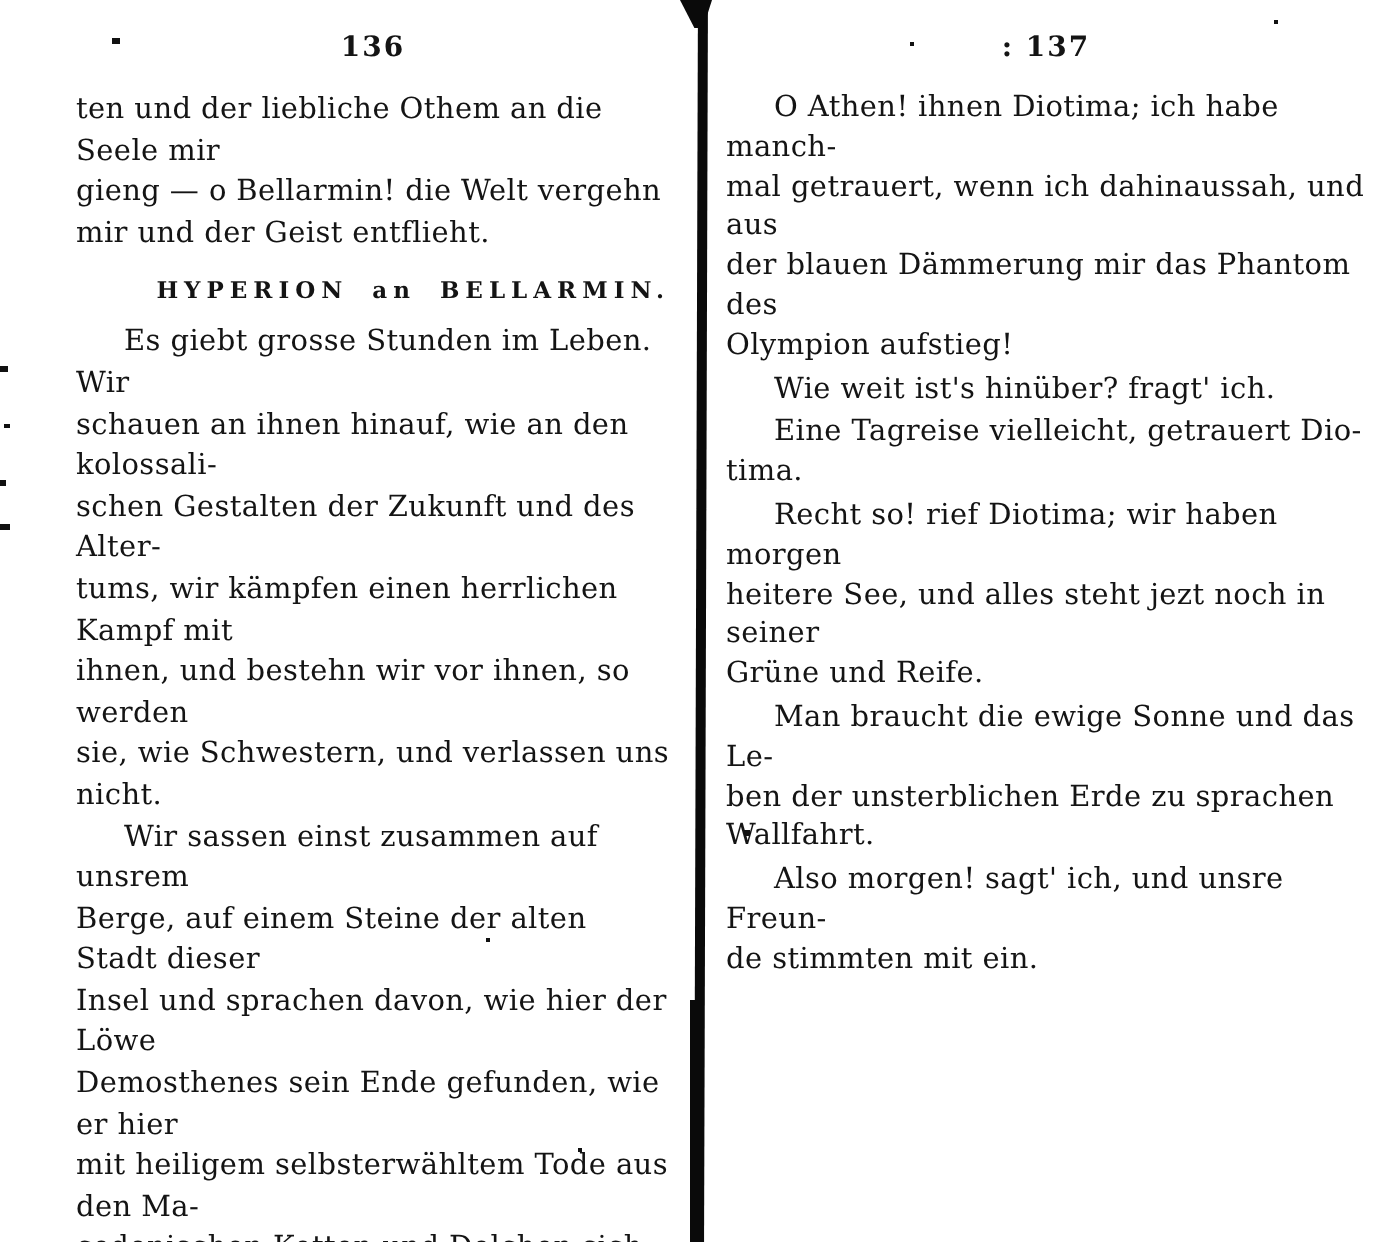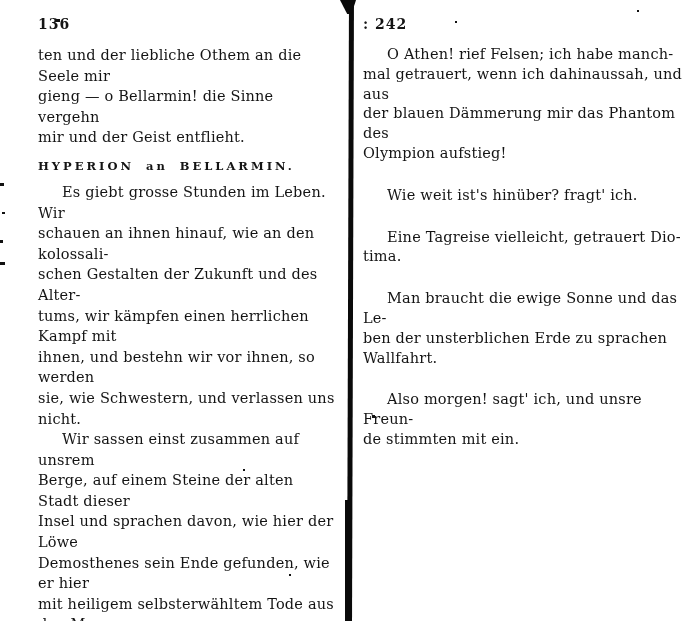--- a/index.html
+++ b/index.html
@@ -12,39 +12,39 @@
     font-family: "DejaVu Serif", "Liberation Serif", serif;
     color: #141414;
   }
   .page {
     position: absolute;
     top: 16px;
   }
   .page-left  { left: 38px;  width: 297px; }
   .page-right { left: 363px; width: 320px; }
   .page-header {
-    text-align: left;
+    text-align: center;
     font-size: 14px;
     letter-spacing: 1px;
     margin: 0 0 13px 0;
     font-weight: bold;
   }
   .para {
     margin: 0;
     font-size: 14.5px;
     line-height: 20.6px;
     white-space: pre-line;      
     text-indent: 24px;
     letter-spacing: 0.2px;
   }
   .page-right .para { line-height: 19.8px; }
   .no-indent { text-indent: 0; }
-  .gap { margin-top: 22px; }
+  .gap { margin-top: 2px; }
   .section-heading {
-    text-align: left;
+    text-align: right;
     font-size: 11.5px;
     font-weight: bold;
     letter-spacing: 3px;
     word-spacing: 5px;
     margin: 11px 0 9px 0;
     white-space: nowrap;
   }
   
   .gutter {
     position: absolute;
@@ -79,21 +79,21 @@
   .s8 { left: 243px; top: 469px; width: 2px; height: 2px; }
   .s9 { left: 289px; top: 574px; width: 2px; height: 2px; }
   .s10{ left: 637px; top: 10px;  width: 2px; height: 2px; }
 </style>
 </head>
 <body>
 
 <div class="page page-left">
   <div class="page-header">136</div>
   <p class="para no-indent">ten und der liebliche Othem an die Seele mir
-gieng — o Bellarmin! die Sinne vergehn
+gieng — o Bellarmin! die Welt vergehn
 mir und der Geist entflieht.</p>
   <div class="section-heading">HYPERION an BELLARMIN.</div>
   <p class="para">Es giebt grosse Stunden im Leben. Wir
 schauen an ihnen hinauf, wie an den kolossali-
 schen Gestalten der Zukunft und des Alter-
 tums, wir kämpfen einen herrlichen Kampf mit
 ihnen, und bestehn wir vor ihnen, so werden
 sie, wie Schwestern, und verlassen uns nicht.</p>
   <p class="para">Wir sassen einst zusammen auf unsrem
 Berge, auf einem Steine der alten Stadt dieser
@@ -103,28 +103,31 @@
 cedonischen Ketten und Dolchen sich zur Frei-
 heit geholfen — Der herrliche Geist gieng
 scherzend aus der Welt, rief einer; warum
 nicht? sagt' ich; er hatte nichts mehr hier zu
 suchen; Athen war Alexanders Dirne gewor-
 den, und die Welt, wie ein Hirsch, von dem
 grossen Jäger zu Tode gehezt.</p>
 </div>
 
 <div class="page page-right">
-  <div class="page-header"><span>: </span><span>242</span></div>
-  <p class="para">O Athen! rief Felsen; ich habe manch-
+  <div class="page-header"><span>: </span><span>137</span></div>
+  <p class="para">O Athen! ihnen Diotima; ich habe manch-
 mal getrauert, wenn ich dahinaussah, und aus
 der blauen Dämmerung mir das Phantom des
 Olympion aufstieg!</p>
   <p class="para gap">Wie weit ist's hinüber? fragt' ich.</p>
   <p class="para gap">Eine Tagreise vielleicht, getrauert Dio-
 tima.</p>
+  <p class="para gap">Recht so! rief Diotima; wir haben morgen
+heitere See, und alles steht jezt noch in seiner
+Grüne und Reife.</p>
   <p class="para gap">Man braucht die ewige Sonne und das Le-
 ben der unsterblichen Erde zu sprachen Wallfahrt.</p>
   <p class="para gap">Also morgen! sagt' ich, und unsre Freun-
 de stimmten mit ein.</p>
 
 </div>
 
 <div class="gutter"></div>
 <div class="gutter-top"></div>
 <div class="gutter-bottom"></div>

